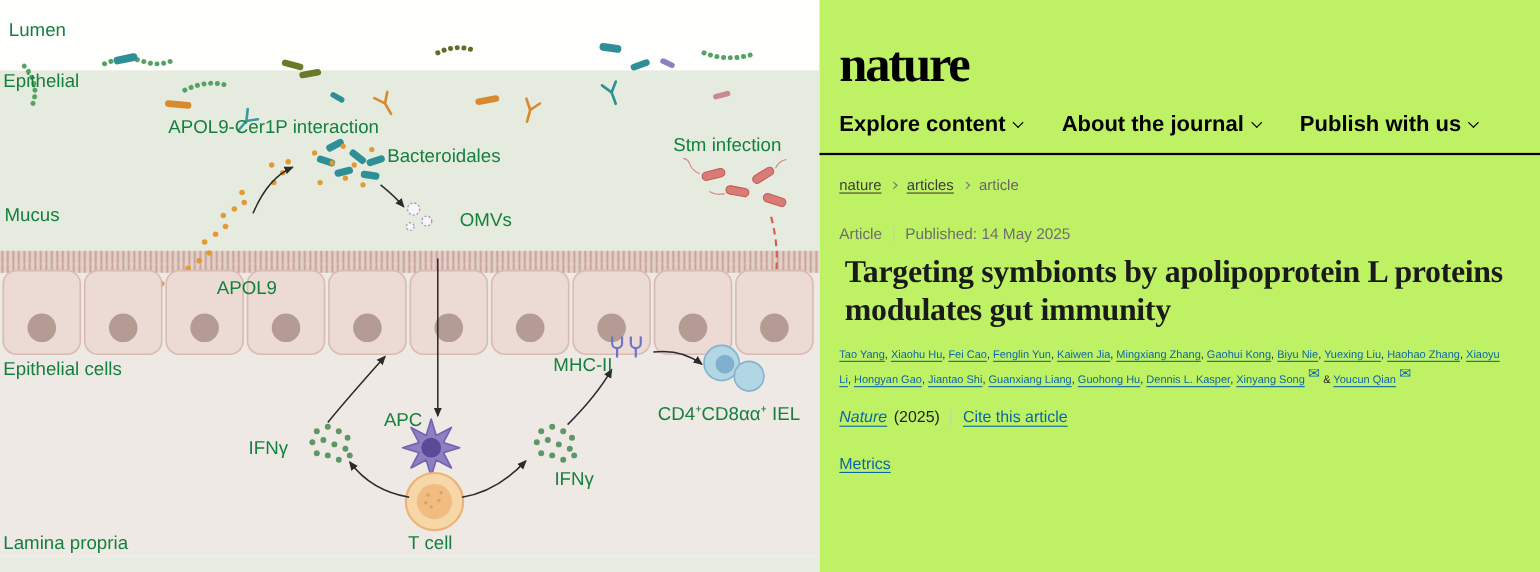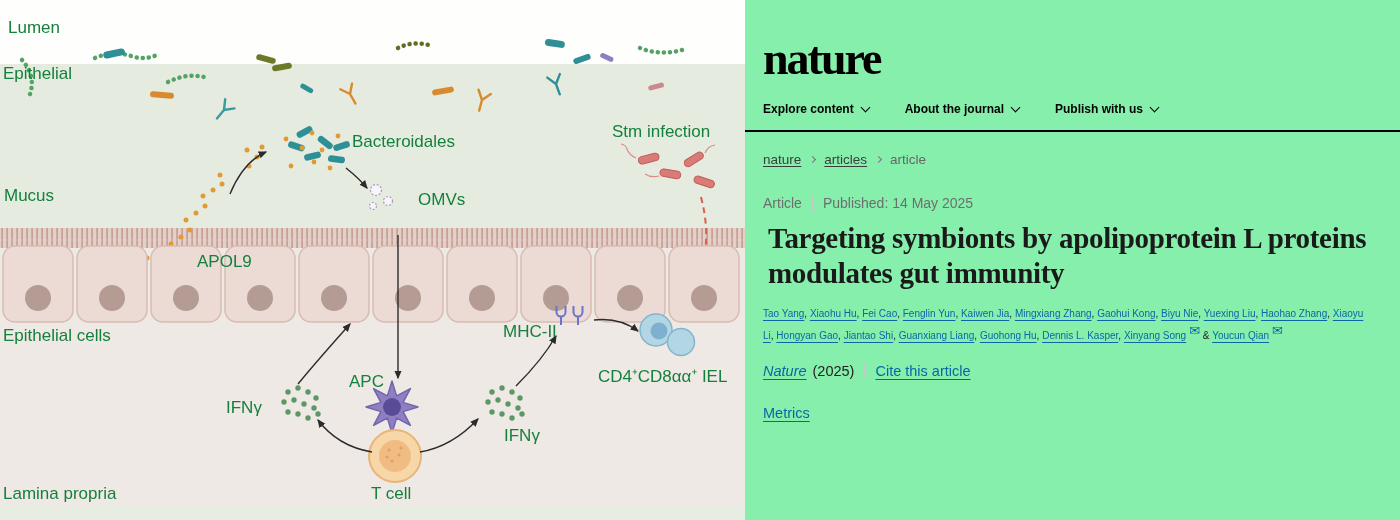--- a/index.html
+++ b/index.html
@@ -16,29 +16,29 @@
     position:absolute; font-size:17px; color:#15803d; white-space:nowrap;
     font-family:"Liberation Sans", sans-serif;
   }
   .chain { fill:none; stroke-width:4.5; stroke-linecap:round; stroke-dasharray:0.1 6; }
   .ab path { fill:none; stroke-width:2.4; stroke-linecap:round; }
   .arrow { fill:none; stroke:#2b2b2b; stroke-width:1.4; }
 
   
   .article-panel {
     position:absolute; left:745px; top:0; width:655px; height:520px;
-    background:#86efac; padding:0 24px 0 18px;
+    background:#bef264; padding:0 24px 0 18px;
   }
   .logo {
     font-family:"Liberation Serif", serif; font-weight:700; font-size:46px;
     letter-spacing:-2px; color:#000; margin-top:36px; line-height:1;
   }
   .nav-row { display:flex; gap:36px; margin-top:20px; align-items:center; }
   .nav-item {
-    display:flex; align-items:center; gap:8px; font-weight:700; font-size:12px;
+    display:flex; align-items:center; gap:8px; font-weight:700; font-size:20px;
     color:#000; cursor:pointer;
   }
   .chev {
     width:7px; height:7px; border-right:1.6px solid #000; border-bottom:1.6px solid #000;
     transform:rotate(45deg); margin-top:-4px;
   }
   .rule { border-bottom:2px solid #000; margin:14px -24px 0 -18px; }
 
   .breadcrumb { display:flex; align-items:center; gap:9px; margin-top:20px; font-size:13.5px; }
   .crumb-link { color:#3c3c3c; text-decoration:underline; text-underline-offset:2px; cursor:pointer; }
@@ -296,20 +296,21 @@
     <path class="arrow" d="M398,235 L398,378" marker-end="url(#arr)"></path>
     <path class="arrow" d="M372,452 C348,448 330,436 318,420" marker-end="url(#arr)"></path>
     <path class="arrow" d="M420,452 C444,448 462,436 478,419" marker-end="url(#arr)"></path>
     <path class="arrow" d="M298,384 C316,362 334,342 350,324" marker-end="url(#arr)"></path>
     <path class="arrow" d="M516,386 C534,368 548,350 556,336" marker-end="url(#arr)"></path>
     <path class="arrow" d="M594,320 C612,318 626,322 638,331" marker-end="url(#arr)"></path>
   </svg>
 
   <div class="fig-label" style="left:8px;top:18px">Lumen</div>
   <div class="fig-label" style="left:3px;top:64px">Epithelial</div>
+  <div class="fig-label" style="left:153px;top:106px">APOL9-Cer1P interaction</div>
   <div class="fig-label" style="left:352px;top:132px">Bacteroidales</div>
   <div class="fig-label" style="left:612px;top:122px">Stm infection</div>
   <div class="fig-label" style="left:4px;top:186px">Mucus</div>
   <div class="fig-label" style="left:418px;top:190px">OMVs</div>
   <div class="fig-label" style="left:197px;top:252px">APOL9</div>
   <div class="fig-label" style="left:3px;top:326px">Epithelial cells</div>
   <div class="fig-label" style="left:503px;top:322px">MHC-II</div>
   <div class="fig-label" style="left:598px;top:364px">CD4⁺CD8αα⁺ IEL</div>
   <div class="fig-label" style="left:349px;top:372px">APC</div>
   <div class="fig-label" style="left:226px;top:398px">IFNγ</div>

